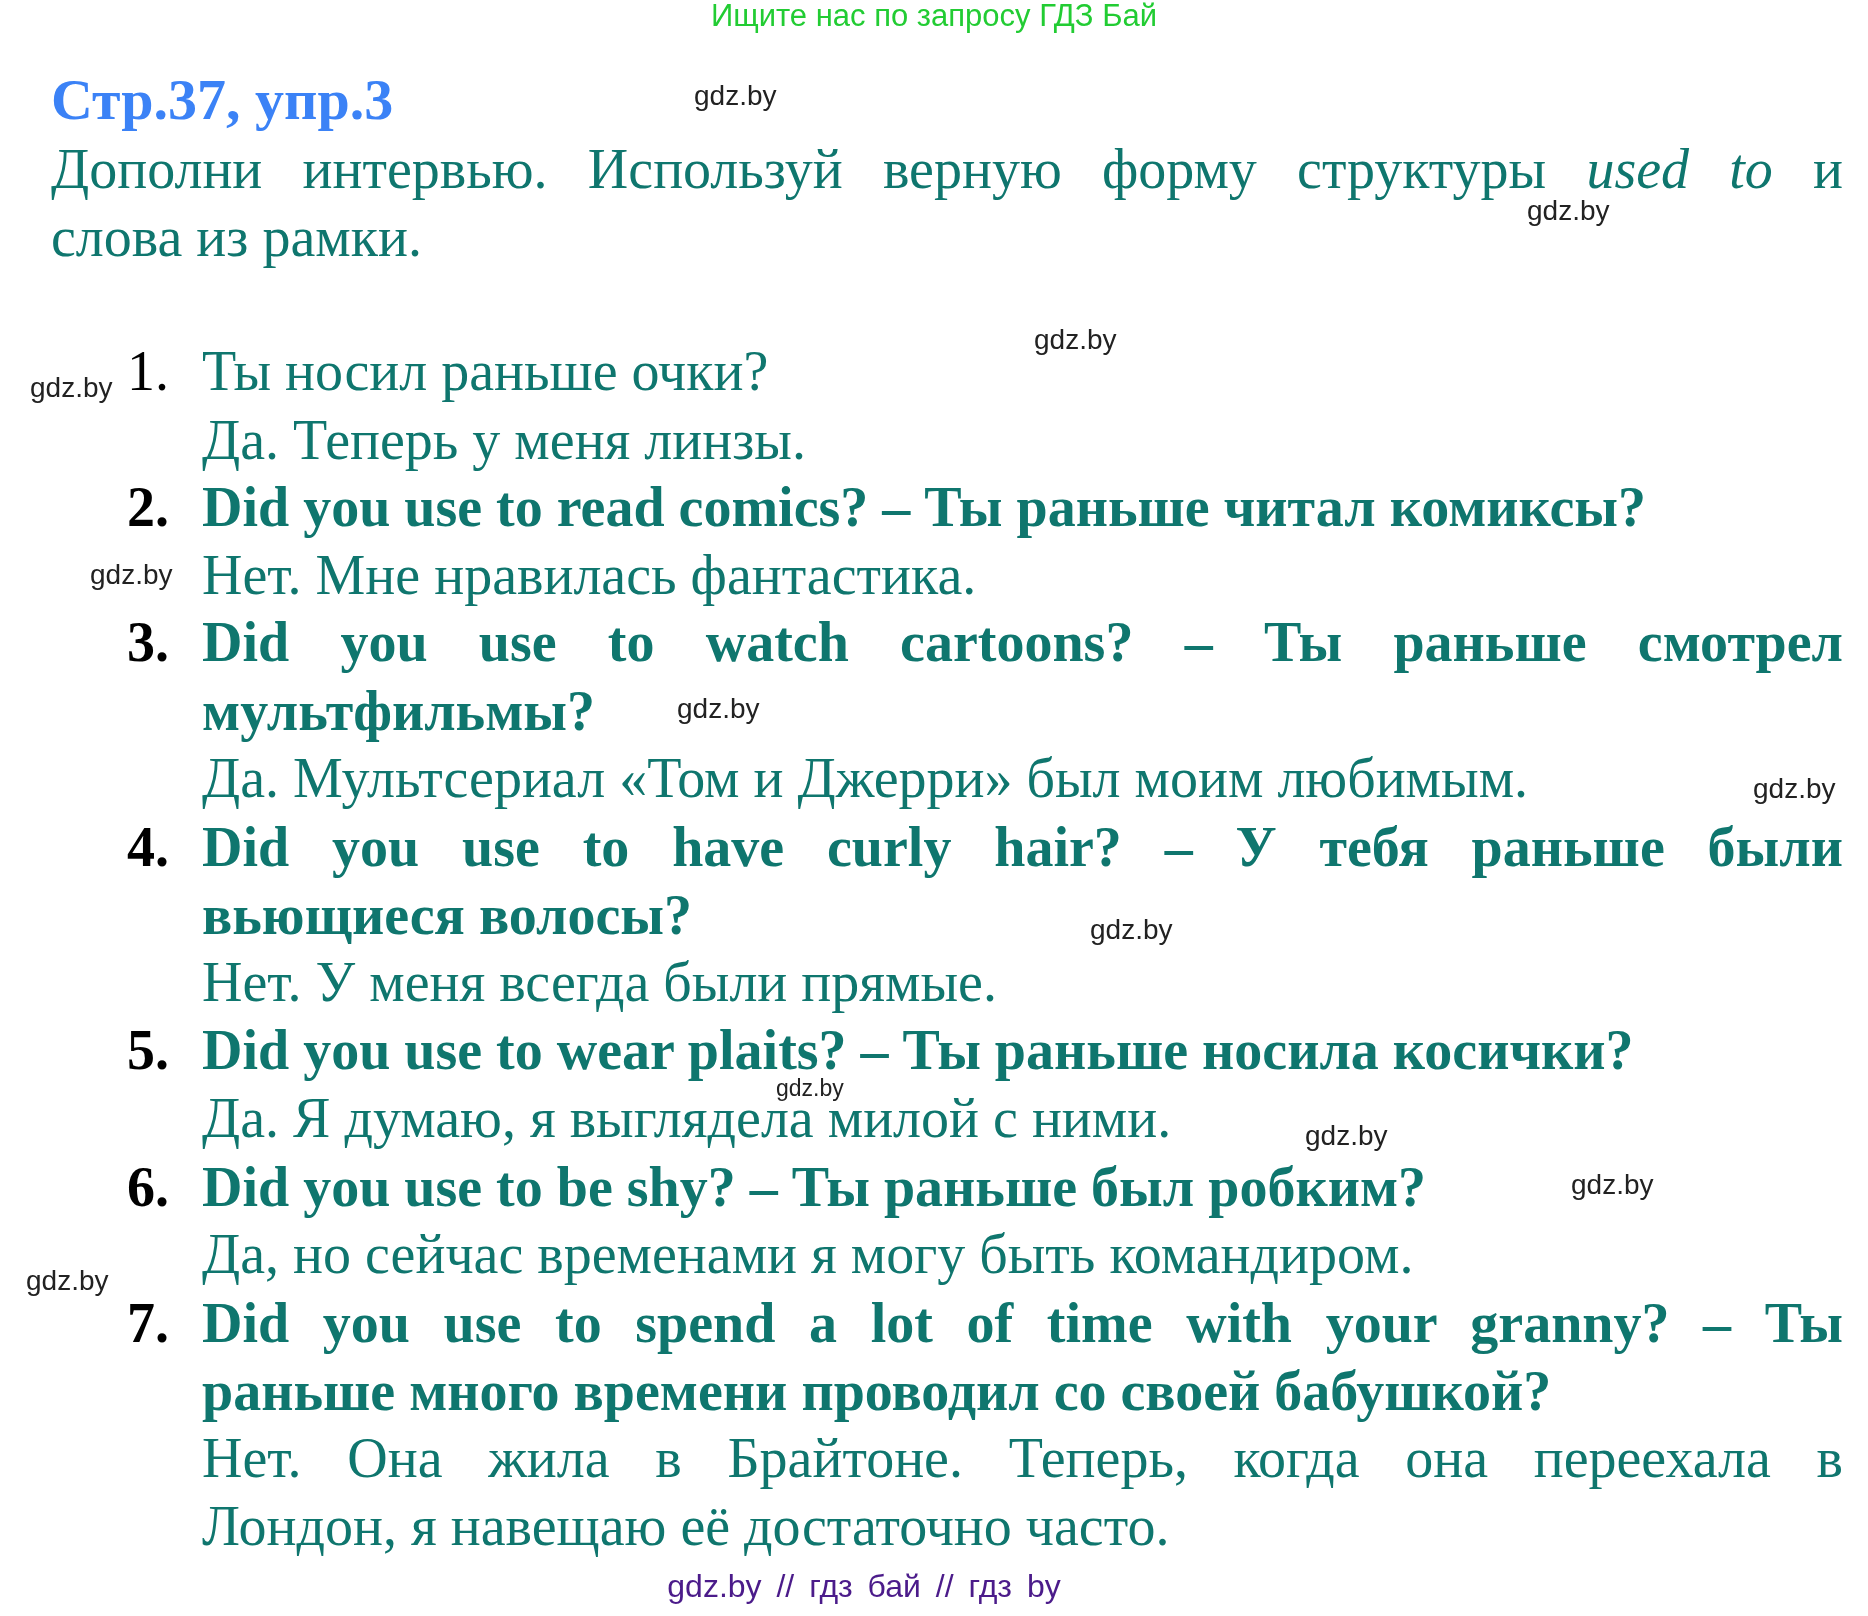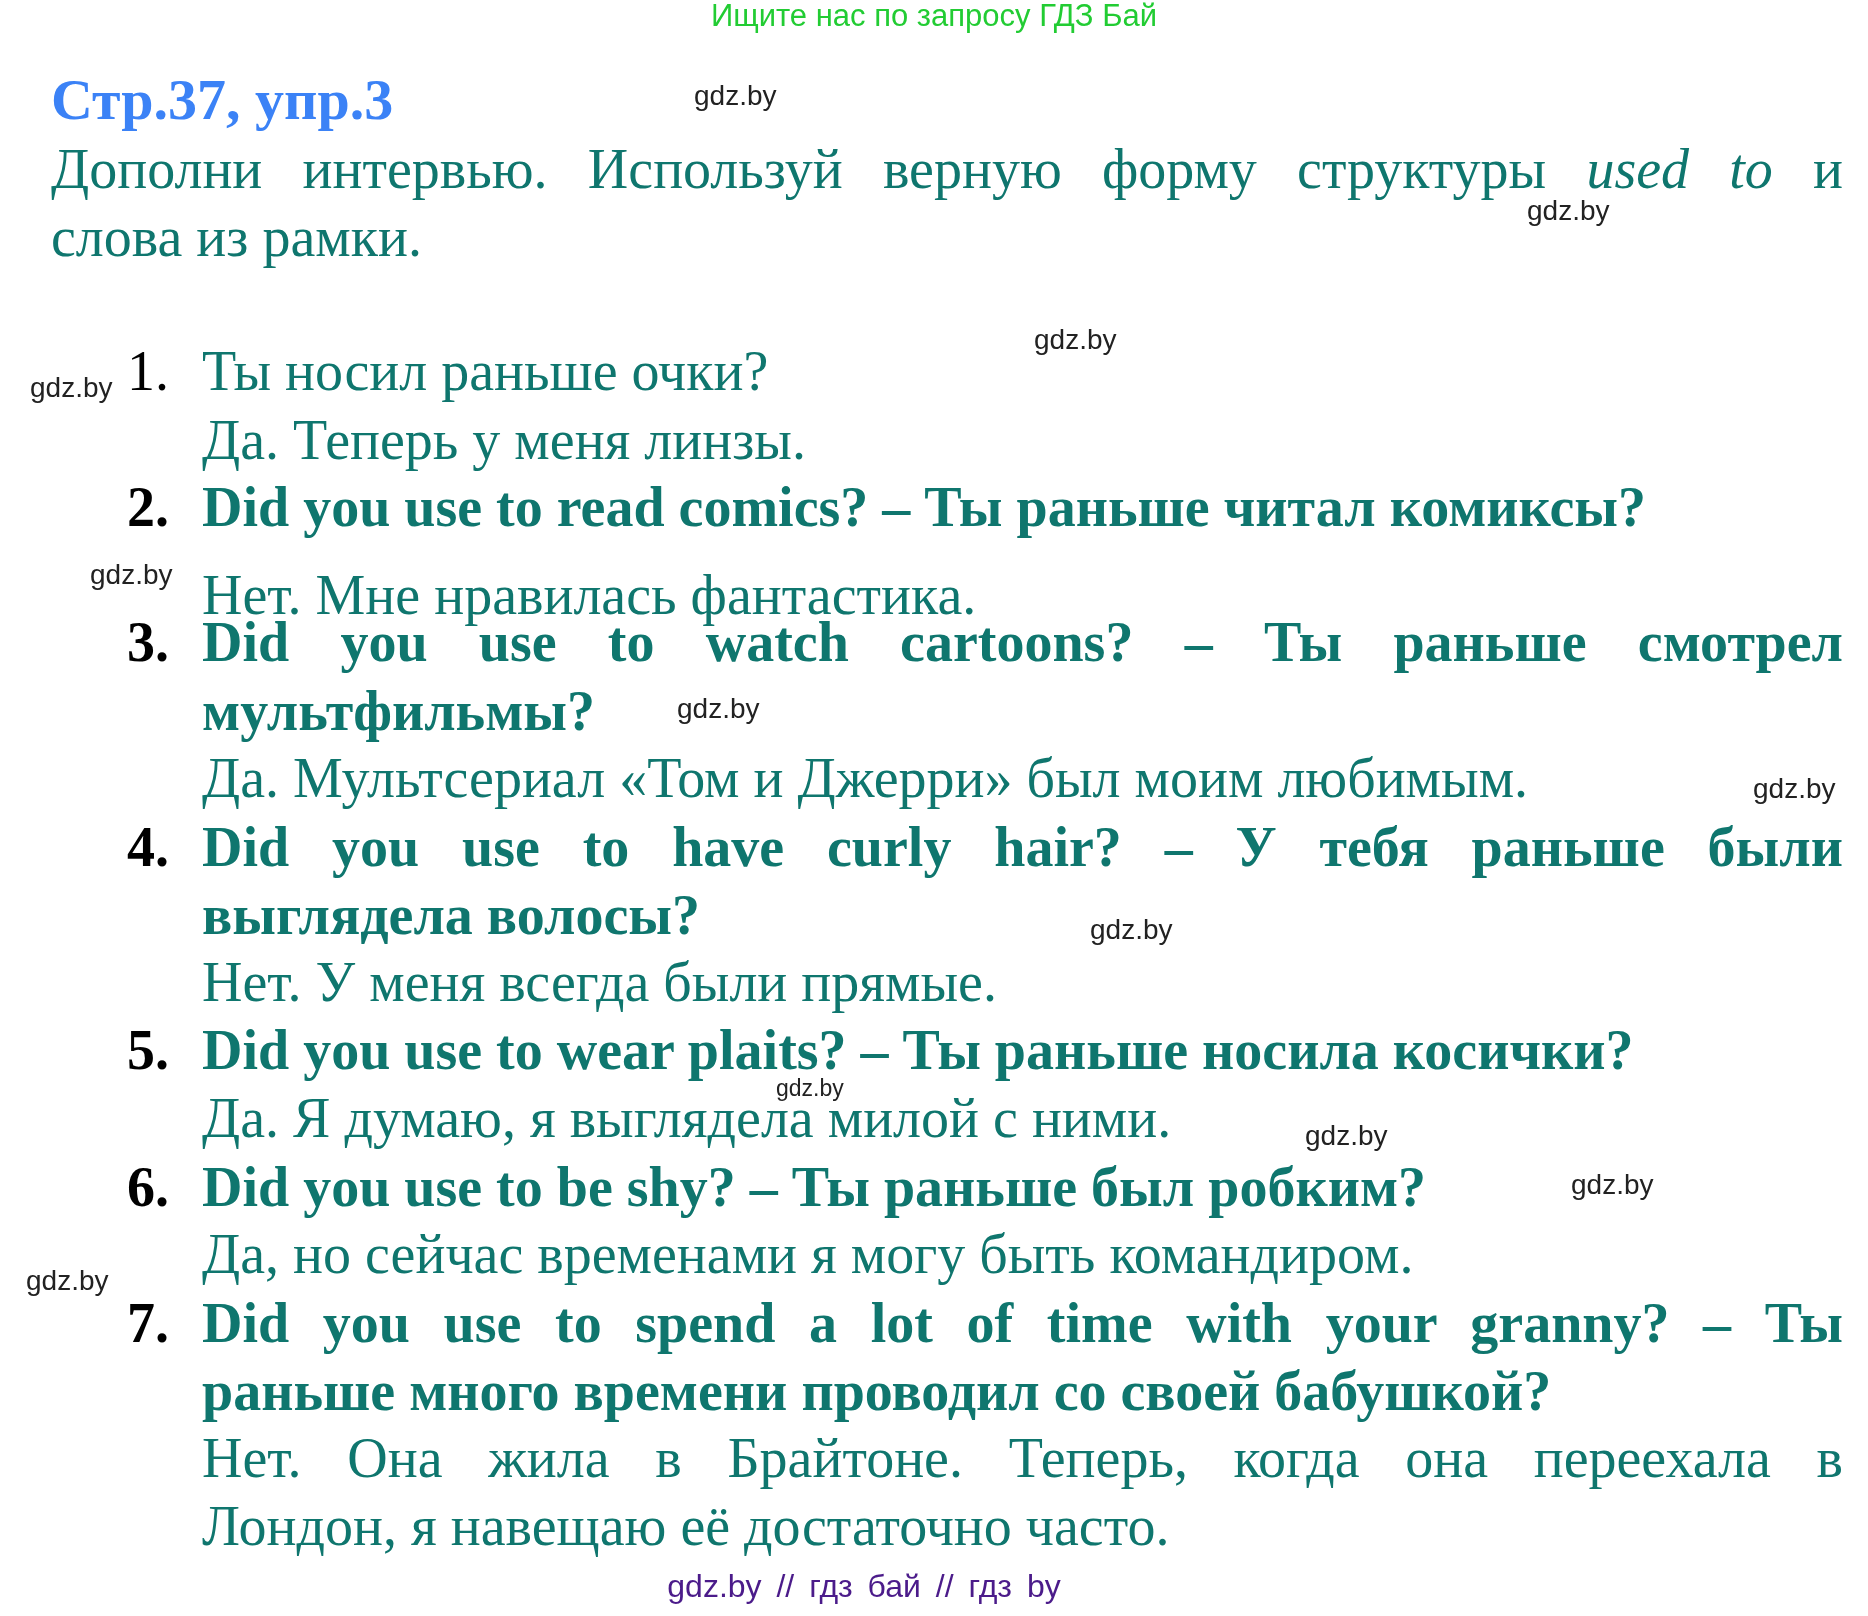--- a/index.html
+++ b/index.html
@@ -46,30 +46,30 @@
   <span>и</span>
 </div>
 <div class="abs line" style="left:51px; top:203px;">слова из рамки.</div>
 
 <div class="abs num" style="top:337px;">1.</div>
 <div class="abs line" style="left:202px; top:337px;">Ты носил раньше очки?</div>
 <div class="abs line" style="left:202px; top:406px;">Да. Теперь у меня линзы.</div>
 
 <div class="abs num bold" style="top:473px;">2.</div>
 <div class="abs line bold" style="left:202px; top:473px;">Did you use to read comics? – Ты раньше читал комиксы?</div>
-<div class="abs line" style="left:202px; top:561px;">Нет. Мне нравилась фантастика.</div>
+<div class="abs line" style="left:202px; top:541px;">Нет. Мне нравилась фантастика.</div>
 
 <div class="abs num bold" style="top:608px;">3.</div>
 <div class="abs line bold just" style="left:202px; top:608px; width:1641px;">Did you use to watch cartoons? – Ты раньше смотрел</div>
 <div class="abs line bold" style="left:202px; top:677px;">мультфильмы?</div>
 <div class="abs line" style="left:202px; top:744px;">Да. Мультсериал «Том и Джерри» был моим любимым.</div>
 
 <div class="abs num bold" style="top:813px;">4.</div>
 <div class="abs line bold just" style="left:202px; top:813px; width:1641px;">Did you use to have curly hair? – У тебя раньше были</div>
-<div class="abs line bold" style="left:202px; top:881px;">выглядела волосы?</div>
+<div class="abs line bold" style="left:202px; top:881px;">вьющиеся волосы?</div>
 <div class="abs line" style="left:202px; top:948px;">Нет. У меня всегда были прямые.</div>
 
 <div class="abs num bold" style="top:1016px;">5.</div>
 <div class="abs line bold" style="left:202px; top:1016px;">Did you use to wear plaits? – Ты раньше носила косички?</div>
 <div class="abs line" style="left:202px; top:1084px;">Да. Я думаю, я выглядела милой с ними.</div>
 
 <div class="abs num bold" style="top:1153px;">6.</div>
 <div class="abs line bold" style="left:202px; top:1153px;">Did you use to be shy? – Ты раньше был робким?</div>
 <div class="abs line" style="left:202px; top:1220px;">Да, но сейчас временами я могу быть командиром.</div>
 

